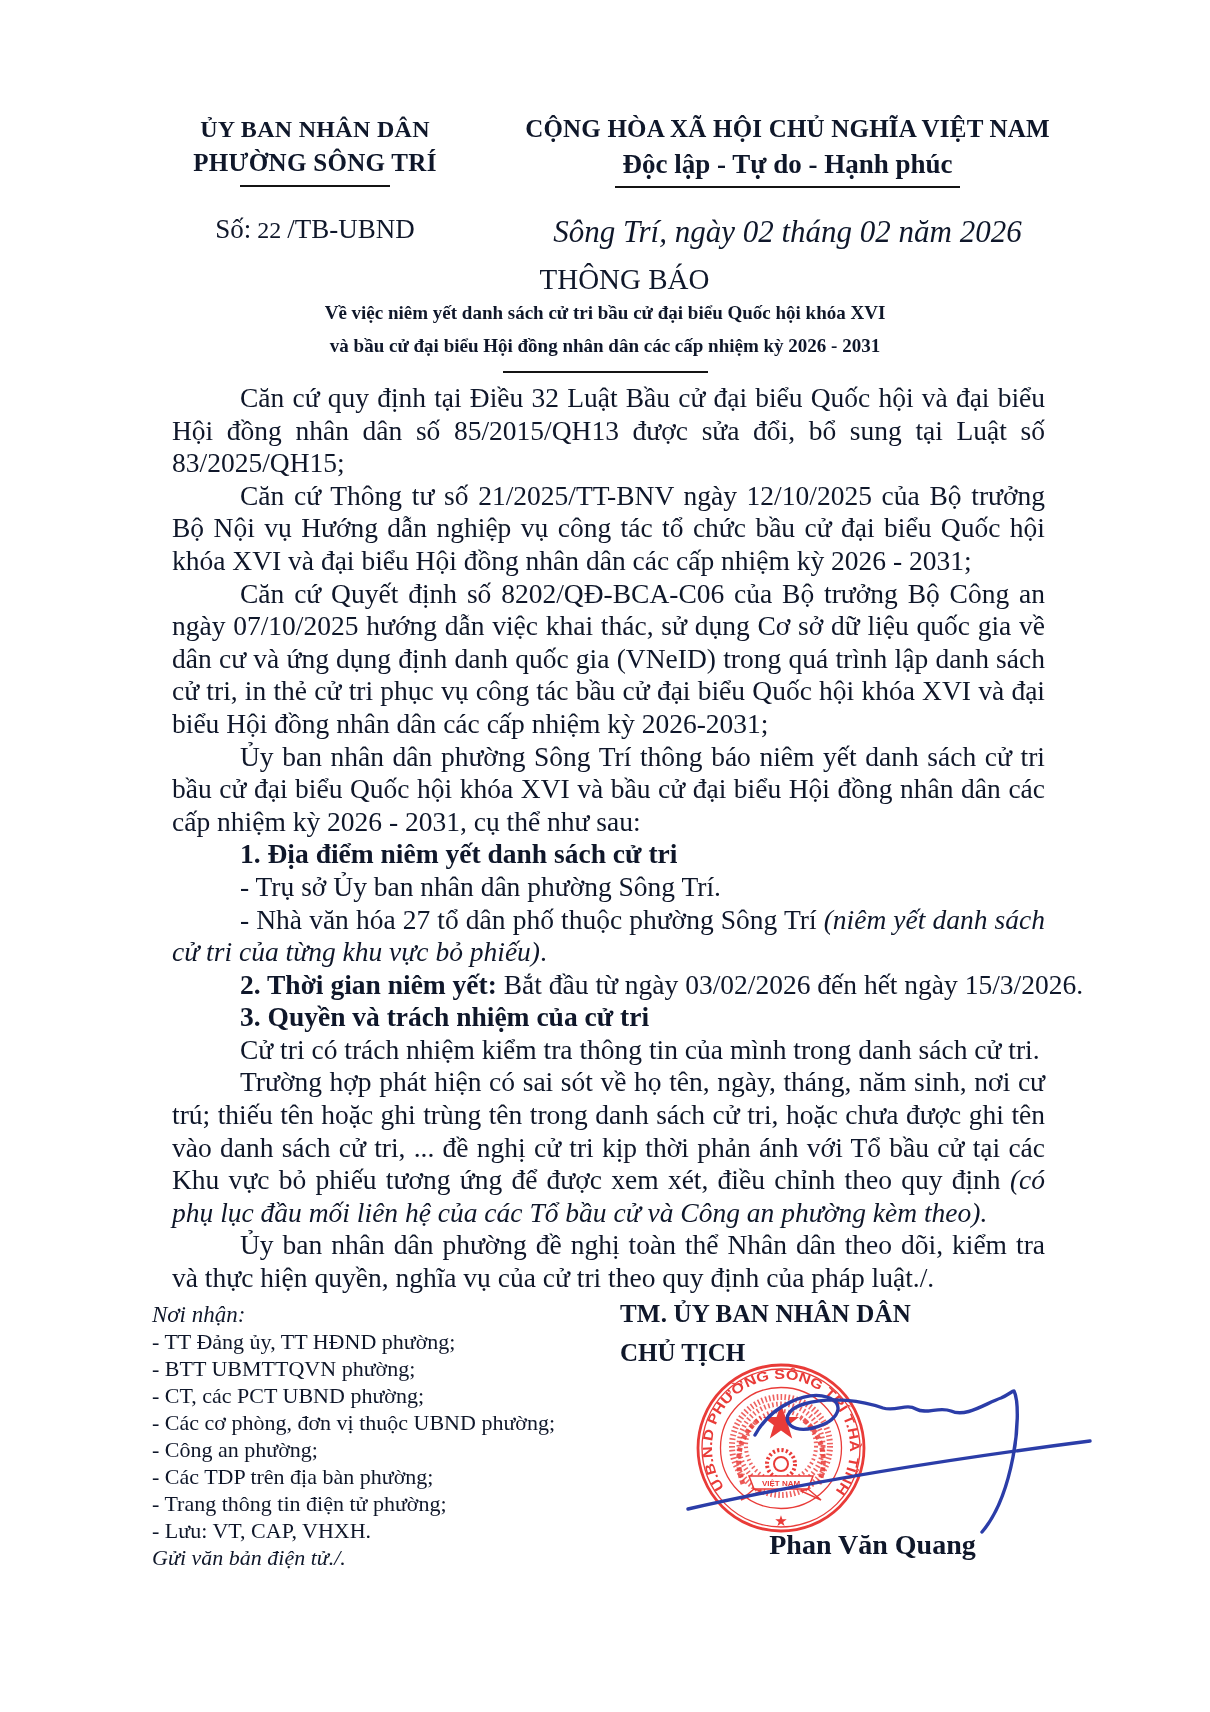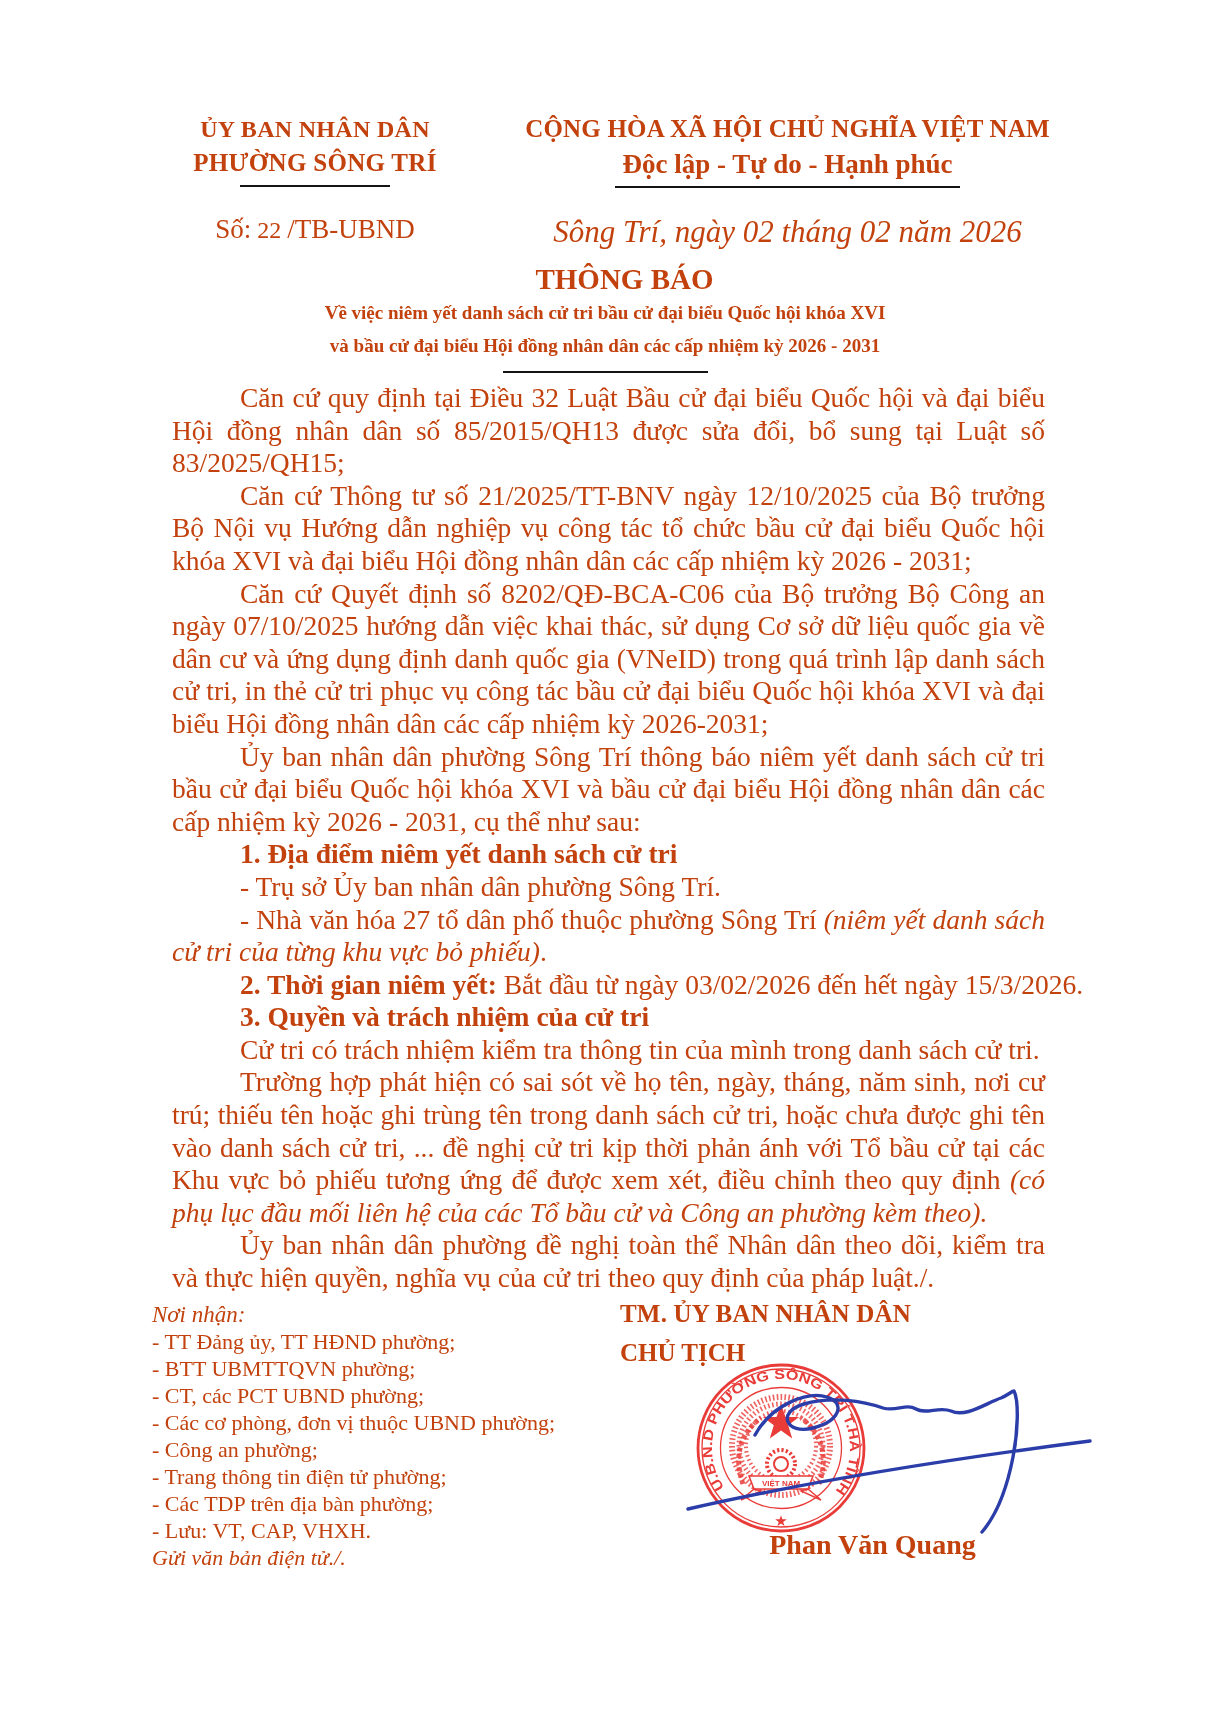--- a/index.html
+++ b/index.html
@@ -1,37 +1,37 @@
 <!DOCTYPE html>
 <html><head>
 <meta charset="utf-8">
 <style>
   html,body{margin:0;padding:0;background:#888;}
   .page{
     position:relative; width:1210px; height:1712px; margin:0 auto;
-    background:#ffffff; color:#c2410c;
+    background:#ffffff; color:#0f172a;
     font-family:"Liberation Serif", serif;
     overflow:hidden;
   }
   
   .h-left{position:absolute; top:112px; left:130px; width:370px; text-align:center;}
   .h-left .l1{font-size:24px; font-weight:bold; line-height:34px; letter-spacing:.3px;}
   .h-left .l2{font-size:25px; font-weight:bold; line-height:34px; letter-spacing:.3px;}
   .h-left .rule{width:150px; margin:5px auto 0; border-top:2px solid #141414;}
   .h-right{position:absolute; top:112px; left:500px; width:575px; text-align:center;}
   .h-right .l1{font-size:25px; font-weight:bold; line-height:34px; letter-spacing:.2px;}
   .h-right .l2{font-size:27px; font-weight:bold; line-height:36px;}
   .h-right .rule{width:345px; margin:4px auto 0; border-top:2px solid #141414;}
   
   .doc-no{position:absolute; top:214px; left:130px; width:370px; text-align:center; font-size:27px;}
   .doc-no .num{font-size:24px; padding:0 6px;}
   .doc-date{position:absolute; top:214px; left:500px; width:575px; text-align:center; font-size:31px; font-style:italic;}
   
   .title{position:absolute; top:262px; left:0; width:1210px; text-align:center;}
-  .title .main{font-size:29px; font-weight:bold; line-height:34px;margin-left:39px;}
+  .title .main{font-size:29px; font-weight:normal; line-height:34px;margin-left:39px;}
   .title .sub{font-size:19px; font-weight:bold; line-height:33px;}
   .title .rule{width:205px; margin:9px auto 0; border-top:2px solid #141414;}
   
   .body{
     position:absolute; top:382px; left:172px; width:873px;
     font-size:27.5px; line-height:32.6px; text-align:justify;
   }
   .body p{margin:0; text-indent:68px;}
   .body .bold{font-weight:bold;}
   .body .ital{font-style:italic;}
@@ -89,22 +89,22 @@
     <p>Ủy ban nhân dân phường đề nghị toàn thể Nhân dân theo dõi, kiểm tra và thực hiện quyền, nghĩa vụ của cử tri theo quy định của pháp luật./.</p>
   </div>
 
   <div class="recipients">
     <div class="label">Nơi nhận:</div>
     <div>- TT Đảng ủy, TT HĐND phường;</div>
     <div>- BTT UBMTTQVN phường;</div>
     <div>- CT, các PCT UBND phường;</div>
     <div>- Các cơ phòng, đơn vị thuộc UBND phường;</div>
     <div>- Công an phường;</div>
+    <div>- Các TDP trên địa bàn phường;</div>
     <div>- Trang thông tin điện tử phường;</div>
-    <div>- Các TDP trên địa bàn phường;</div>
     <div>- Lưu: VT, CAP, VHXH.</div>
     <div class="note">Gửi văn bản điện tử./.</div>
   </div>
 
   <div class="signblock">
     <div class="org">TM. ỦY BAN NHÂN DÂN</div>
     <div class="role">CHỦ TỊCH</div>
   </div>
 
   <svg class="seal" viewBox="0 0 220 220" xmlns="http://www.w3.org/2000/svg">

